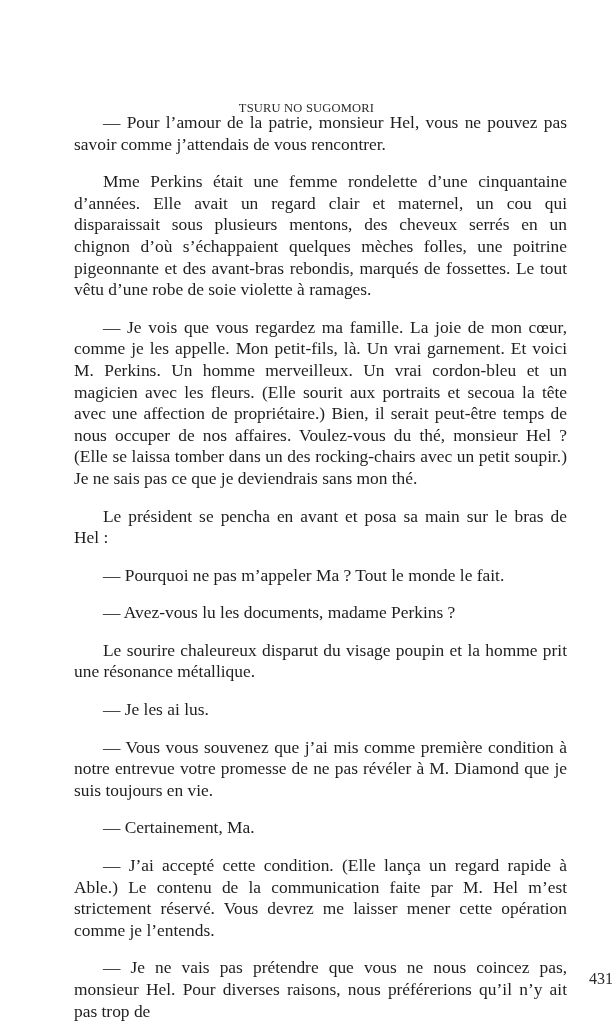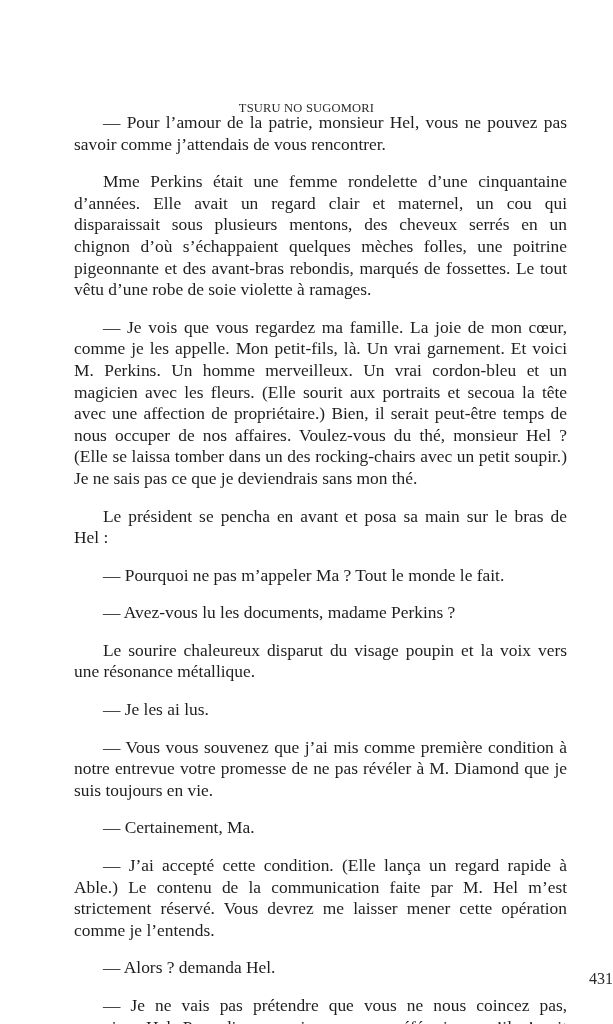--- a/index.html
+++ b/index.html
@@ -55,22 +55,21 @@
 
 <div class="running-head">TSURU NO SUGOMORI</div>
 
 <div class="text-block">
   <p>— Pour l’amour de la patrie, monsieur Hel, vous ne pouvez pas savoir comme j’attendais de vous rencontrer.</p>
   <p>Mme Perkins était une femme rondelette d’une cinquantaine d’années. Elle avait un regard clair et maternel, un cou qui disparaissait sous plusieurs mentons, des cheveux serrés en un chignon d’où s’échap­paient quelques mèches folles, une poitrine pigeonnante et des avant-bras rebondis, marqués de fossettes. Le tout vêtu d’une robe de soie violette à ramages.</p>
   <p>— Je vois que vous regardez ma famille. La joie de mon cœur, comme je les appelle. Mon petit-fils, là. Un vrai garnement. Et voici M. Perkins. Un homme merveilleux. Un vrai cordon-bleu et un magicien avec les fleurs. (Elle sourit aux portraits et secoua la tête avec une affection de propriétaire.) Bien, il serait peut-être temps de nous occuper de nos affaires. Voulez-vous du thé, monsieur Hel&nbsp;? (Elle se laissa tomber dans un des rocking-chairs avec un petit soupir.) Je ne sais pas ce que je deviendrais sans mon thé.</p>
   <p>Le président se pencha en avant et posa sa main sur le bras de Hel&nbsp;:</p>
   <p>— Pourquoi ne pas m’appeler Ma&nbsp;? Tout le monde le fait.</p>
   <p>— Avez-vous lu les documents, madame Perkins&nbsp;?</p>
-  <p>Le sourire chaleureux disparut du visage poupin et la voix vers une résonance métallique.</p>
+  <p>Le sourire chaleureux disparut du visage poupin et la homme prit une résonance métallique.</p>
   <p>— Je les ai lus.</p>
   <p>— Vous vous souvenez que j’ai mis comme première condition à notre entrevue votre promesse de ne pas révéler à M. Diamond que je suis toujours en vie.</p>
   <p>— Certainement, Ma.</p>
   <p>— J’ai accepté cette condition. (Elle lança un regard rapide à Able.) Le contenu de la communication faite par M. Hel m’est strictement réservé. Vous devrez me laisser mener cette opération comme je l’entends.</p>
-  <p>— Alors&nbsp;? demanda Hel.</p>
   <p>— Je ne vais pas prétendre que vous ne nous coincez pas, monsieur Hel. Pour diverses raisons, nous préférerions qu’il n’y ait pas trop de</p>
 </div>
 
 <div class="page-number">431</div>
 
 </body></html>

